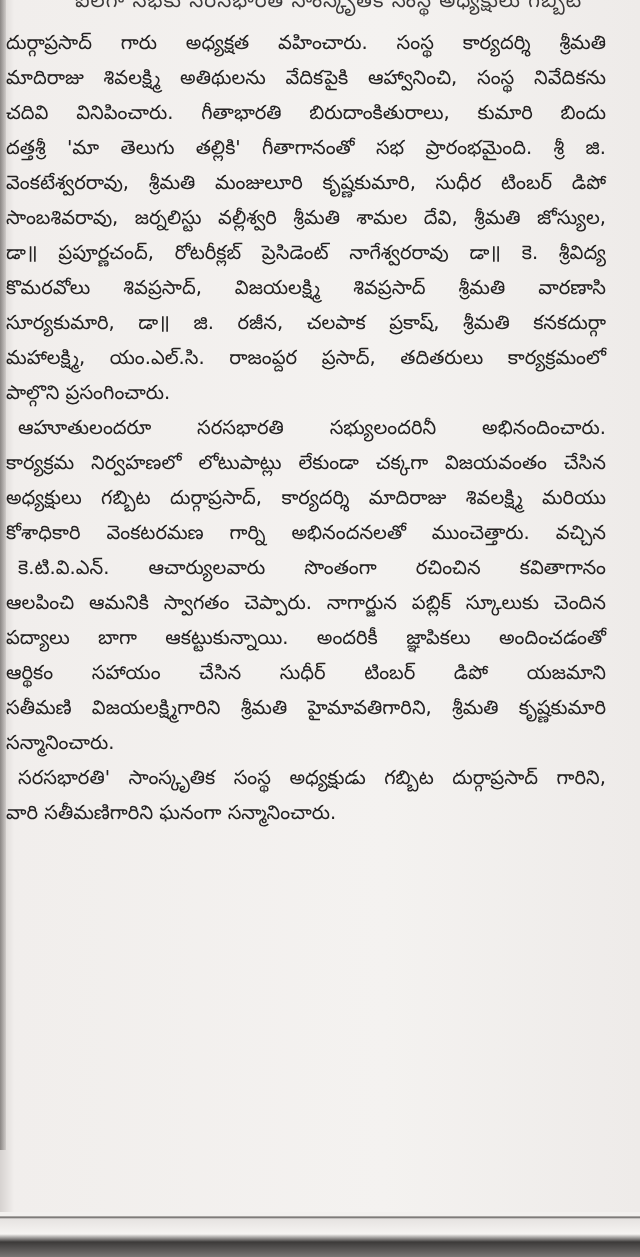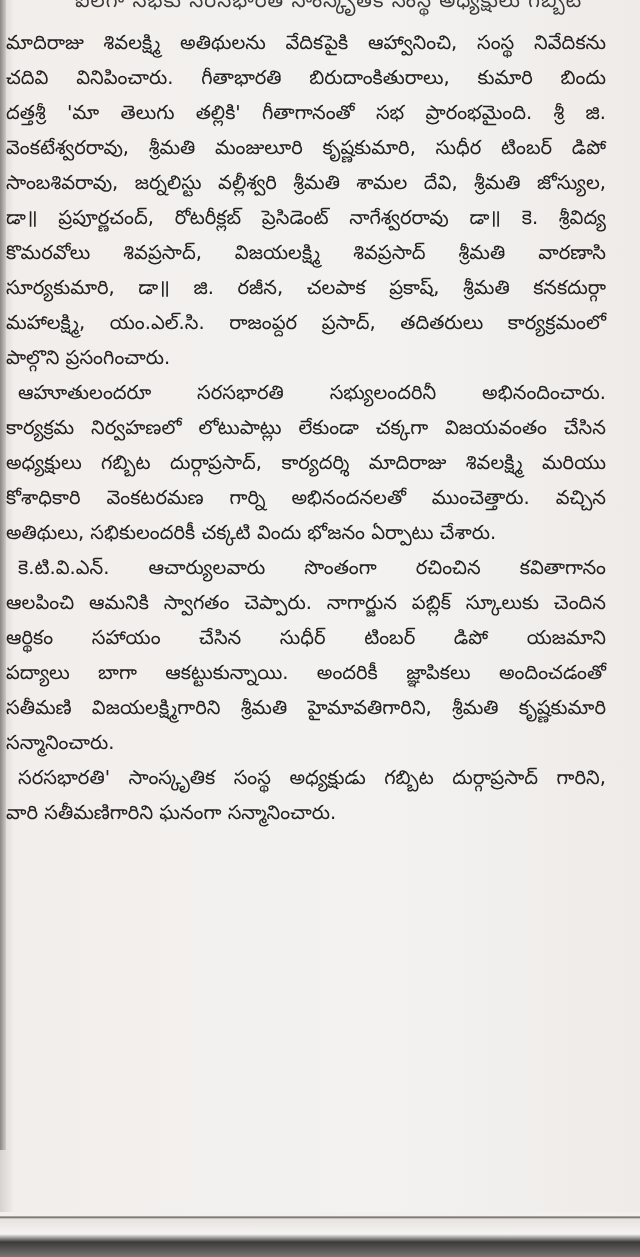--- a/index.html
+++ b/index.html
@@ -40,45 +40,45 @@
 
 <div class="page">
   <div class="left-shadow"></div>
   <div class="cut-line">
     <span>ఐలగా సభకు సరసభారతి సాంస్కృతిక సంస్థ అధ్యక్షులు గబ్బిట</span>
   </div>
 
   <div class="text-block">
 
     <div>
+      <div class="line just">దుర్గాప్రసాద్ గారు అధ్యక్షత వహించారు. సంస్థ కార్యదర్శి శ్రీమతి</div>
       <div class="line just">మాదిరాజు శివలక్ష్మి అతిథులను వేదికపైకి ఆహ్వానించి, సంస్థ నివేదికను</div>
       <div class="line just">చదివి వినిపించారు. గీతాభారతి బిరుదాంకితురాలు, కుమారి బిందు</div>
       <div class="line just">దత్తశ్రీ 'మా తెలుగు తల్లికి' గీతాగానంతో సభ ప్రారంభమైంది. శ్రీ జి.</div>
       <div class="line just">వెంకటేశ్వరరావు, శ్రీమతి మంజులూరి కృష్ణకుమారి, సుధీర టింబర్ డిపో</div>
       <div class="line just">సాంబశివరావు, జర్నలిస్టు వల్లీశ్వరి శ్రీమతి శామల దేవి, శ్రీమతి జోస్యుల,</div>
       <div class="line just">డా॥ ప్రపూర్ణచంద్, రోటరీక్లబ్ ప్రెసిడెంట్ నాగేశ్వరరావు డా॥ కె. శ్రీవిద్య</div>
       <div class="line just">కొమరవోలు శివప్రసాద్, విజయలక్ష్మి శివప్రసాద్ శ్రీమతి వారణాసి</div>
       <div class="line just">సూర్యకుమారి, డా॥ జి. రజీన, చలపాక ప్రకాష్, శ్రీమతి కనకదుర్గా</div>
       <div class="line just">మహాలక్ష్మి, యం.ఎల్.సి. రాజంప్దర ప్రసాద్, తదితరులు కార్యక్రమంలో</div>
       <div class="line">పాల్గొని ప్రసంగించారు.</div>
     </div>
 
     <div>
       <div class="line just indent">ఆహూతులందరూ సరసభారతి సభ్యులందరినీ అభినందించారు.</div>
       <div class="line just">కార్యక్రమ నిర్వహణలో లోటుపాట్లు లేకుండా చక్కగా విజయవంతం చేసిన</div>
       <div class="line just">అధ్యక్షులు గబ్బిట దుర్గాప్రసాద్, కార్యదర్శి మాదిరాజు శివలక్ష్మి మరియు</div>
       <div class="line just">కోశాధికారి వెంకటరమణ గార్ని అభినందనలతో ముంచెత్తారు. వచ్చిన</div>
-      <div class="line">అతిథులు, సభికులందరికీ చక్కటి విందు భోజనం ఏర్పాటు చేశారు.</div>
     </div>
 
     <div>
       <div class="line just indent">కె.టి.వి.ఎన్. ఆచార్యులవారు సొంతంగా రచించిన కవితాగానం</div>
       <div class="line just">ఆలపించి ఆమనికి స్వాగతం చెప్పారు. నాగార్జున పబ్లిక్ స్కూలుకు చెందిన</div>
+      <div class="line just">పద్యాలు బాగా ఆకట్టుకున్నాయి. అందరికీ జ్ఞాపికలు అందించడంతో</div>
       <div class="line just">ఆర్థికం సహాయం చేసిన సుధీర్ టింబర్ డిపో యజమాని</div>
-      <div class="line just">పద్యాలు బాగా ఆకట్టుకున్నాయి. అందరికీ జ్ఞాపికలు అందించడంతో</div>
       <div class="line just">సతీమణి విజయలక్ష్మిగారిని శ్రీమతి హైమావతిగారిని, శ్రీమతి కృష్ణకుమారి</div>
       <div class="line">సన్మానించారు.</div>
     </div>
 
     <div>
       <div class="line just indent">సరసభారతి' సాంస్కృతిక సంస్థ అధ్యక్షుడు గబ్బిట దుర్గాప్రసాద్ గారిని,</div>
       <div class="line">వారి సతీమణిగారిని ఘనంగా సన్మానించారు.</div>
     </div>
   </div>
 

